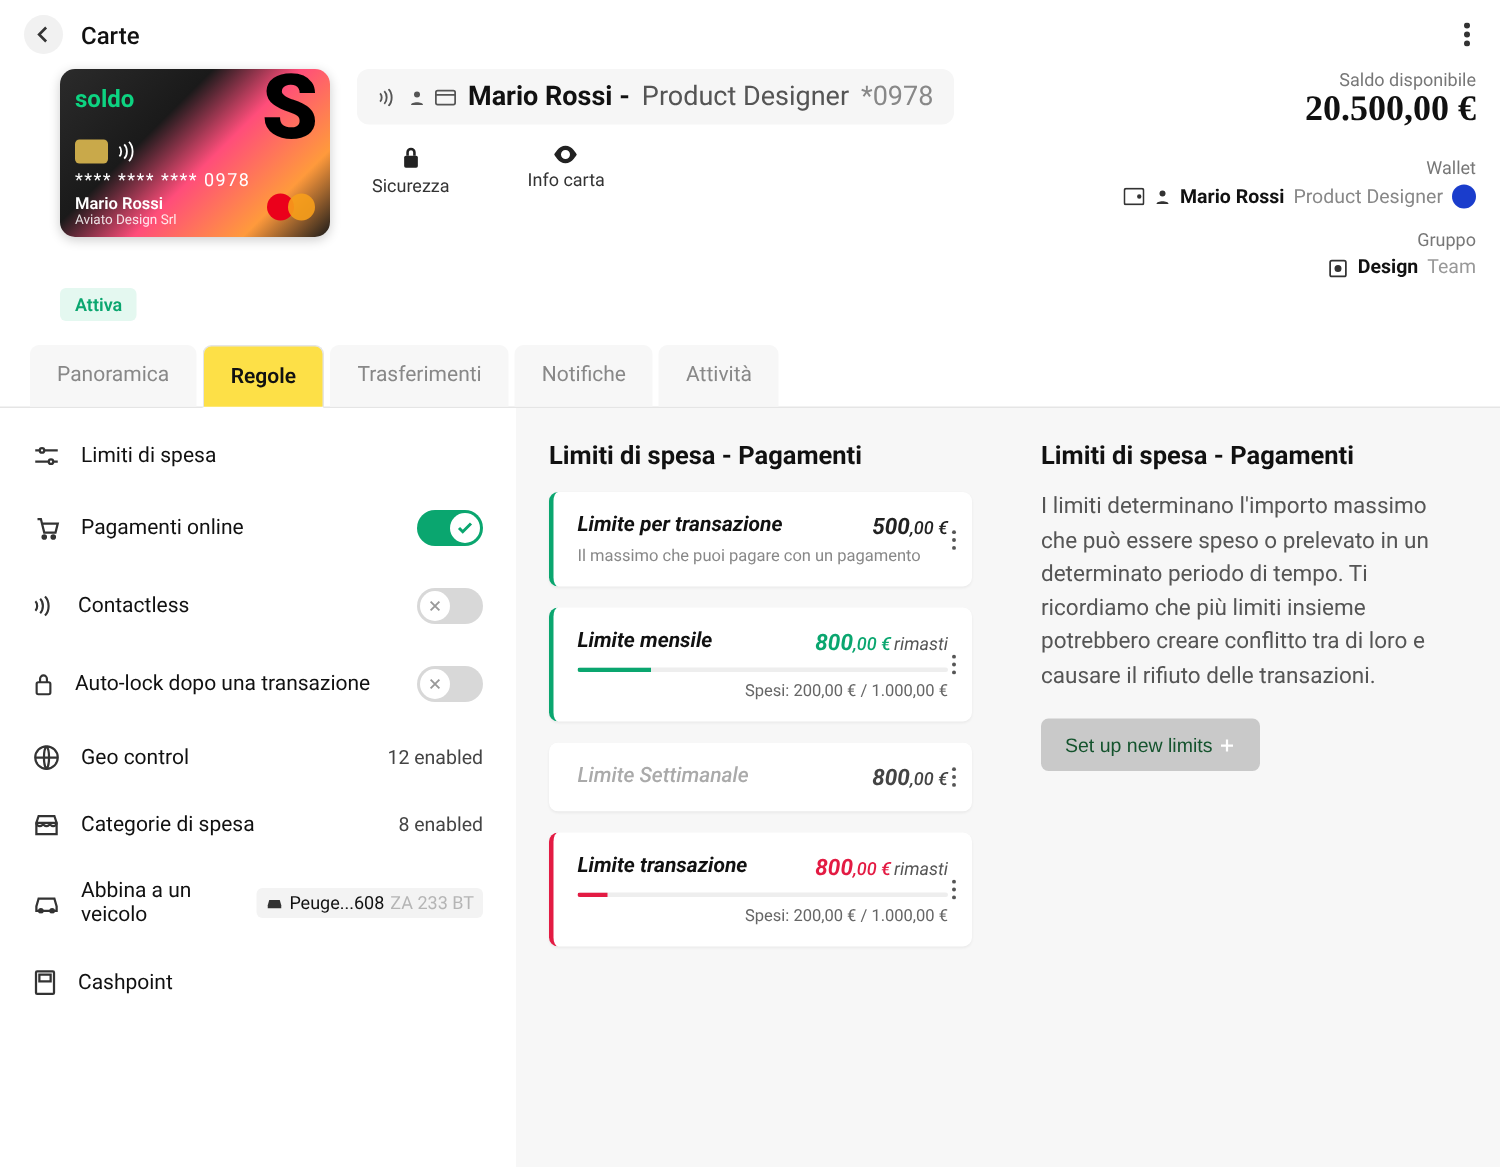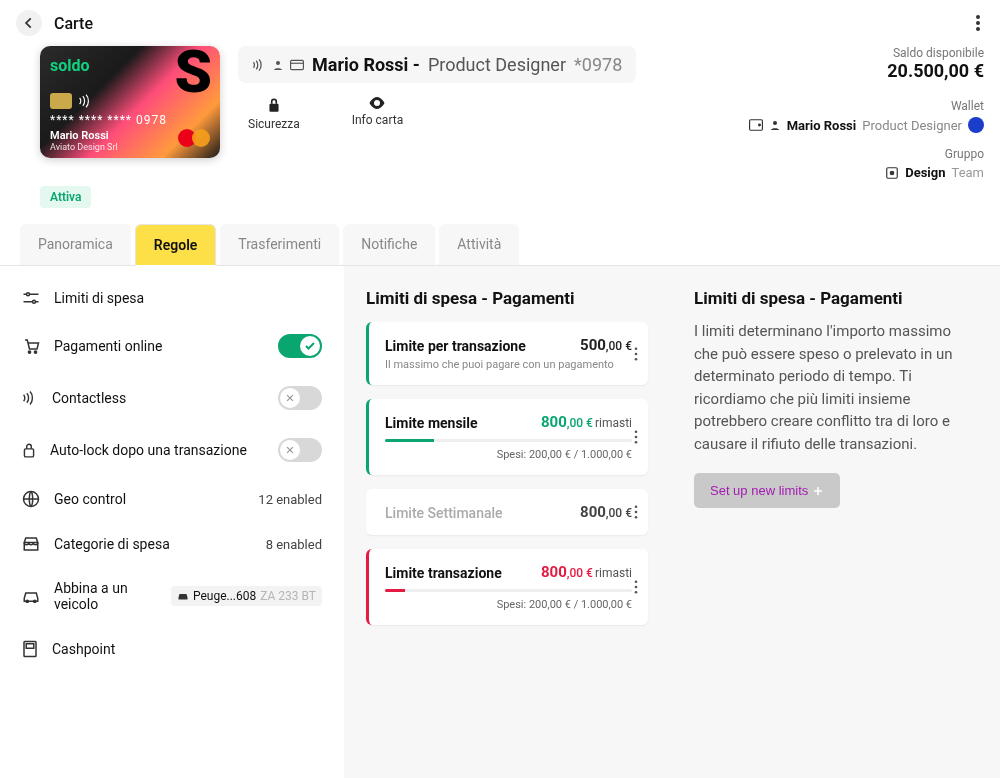--- a/index.html
+++ b/index.html
@@ -25,21 +25,21 @@
 .card-meta { flex: 1; }
 .card-name-row { display: flex; align-items: center; gap: 8px; background: #f6f6f6; border-radius: 8px; padding: 8px 14px; margin-bottom: 14px; width: fit-content; }
 .card-name-row .name { font-size: 18px; font-weight: 700; }
 .card-name-row .role { font-size: 18px; font-weight: 400; color: #555; }
 .card-name-row .last4 { font-size: 18px; color: #888; }
 .small-icons { display: flex; gap: 6px; color: #555; }
 .action-row { display: flex; gap: 52px; padding-left: 10px; }
 .action-item { display: flex; flex-direction: column; align-items: center; font-size: 12px; color: #333; cursor: pointer; gap: 4px; }
 .balance-block { text-align: right; }
 .balance-label { font-size: 12px; color: #777; }
-.balance-amount { font-size: 18px; font-weight: 700; }
+.balance-amount { font-size: 24px; font-weight: 700; font-family: Liberation Serif, serif; }
 .wallet-block { text-align: right; margin-top: 18px; font-size: 12px; }
 .wallet-label, .group-label { color: #777; display: block; margin-bottom: 4px; }
 .wallet-row { display: flex; align-items: center; justify-content: flex-end; gap: 6px; font-size: 13px; }
 .wallet-row .w-role { color: #888; }
 .wallet-ico { width: 16px; height: 16px; border-radius: 50%; background: #1a3dcc; display: inline-block; }
 .group-row { display: flex; align-items: center; justify-content: flex-end; gap: 6px; font-size: 13px; margin-top: 4px; }
 .group-row .g-team { color: #999; }
 .tabs { display: flex; border-bottom: 1px solid #e5e5e5; margin-top: 16px; padding-left: 20px; gap: 4px; }
 .tab { padding: 12px 18px; font-size: 14px; color: #888; cursor: pointer; border-top-left-radius: 6px; border-top-right-radius: 6px; }
 .tab.active { color: #111; font-weight: 600; background: #fde047; border: 1px solid #e5e5e5; border-bottom-color: #fff; margin-bottom: -1px; }
@@ -56,40 +56,40 @@
 .toggle .knob { width: 20px; height: 20px; border-radius: 50%; background: #fff; position: absolute; top: 2px; display: flex; align-items: center; justify-content: center; }
 .toggle.on .knob { right: 2px; }
 .toggle.off .knob { left: 2px; color: #999; }
 .vehicle-chip { display: flex; align-items: center; gap: 4px; font-size: 12px; background: #f3f3f3; padding: 3px 6px; border-radius: 4px; }
 .vehicle-chip .plate { color: #b5b5b5; }
 .middle { flex: 1; padding: 22px; max-width: 336px; }
 .section-title { font-size: 17px; font-weight: 700; margin-bottom: 14px; }
 .limit-card { background: #fff; border-radius: 6px; padding: 14px 16px; margin-bottom: 14px; position: relative; box-shadow: 0 1px 2px rgba(0,0,0,0.06); border-left: 3px solid transparent; }
 .limit-card.ok { border-left-color: #0aa66f; }
 .limit-card.warn { border-left-color: #e31b43; }
-.limit-card .lc-row { display: flex; justify-content: space-between; align-items: flex-end; }
+.limit-card .lc-row { display: flex; justify-content: space-between; align-items: flex-start; font-style: italic; }
 .limit-card .lc-title { font-size: 14px; font-weight: 700; }
 .limit-card.faded .lc-title { color: #aaa; font-weight: 500; }
 .limit-card .lc-amount { font-size: 15px; font-weight: 700; }
 .limit-card .lc-amount .cents { font-size: 12px; font-weight: 500; }
 .limit-card .lc-amount .suffix { font-size: 12px; font-weight: 400; color: #555; margin-left: 2px; }
 .limit-card.ok .lc-amount { color: #0aa66f; }
 .limit-card.warn .lc-amount { color: #e31b43; }
 .limit-card.faded .lc-amount { color: #444; }
 .limit-card .lc-sub { font-size: 11px; color: #888; margin-top: 4px; }
 .limit-card .lc-spent { font-size: 11px; color: #666; text-align: right; margin-top: 6px; }
 .limit-card .progress { height: 3px; background: #eee; border-radius: 2px; margin-top: 8px; overflow: hidden; }
 .limit-card .progress .bar { height: 100%; }
 .limit-card.ok .progress .bar { background: #0aa66f; width: 20%; }
 .limit-card.warn .progress .bar { background: #e31b43; width: 8%; }
 .limit-card .more { position: absolute; right: 6px; top: 50%; transform: translateY(-50%); cursor: pointer; color: #555; padding: 4px; }
 .right-panel { flex: 1; padding: 22px 24px; }
 .right-panel .rp-title { font-size: 17px; font-weight: 700; margin-bottom: 12px; }
 .right-panel .rp-text { font-size: 15px; color: #555; line-height: 1.5; margin-bottom: 18px; }
-.setup-btn { background: #c9c9c9; color: #a21caf; font-size: 13px; padding: 10px 16px; border: none; border-radius: 5px; cursor: pointer; display: inline-flex; align-items: center; gap: 4px; }
+.setup-btn { background: #c9c9c9; color: #14532d; font-size: 13px; padding: 10px 16px; border: none; border-radius: 5px; cursor: pointer; display: inline-flex; align-items: center; gap: 4px; }
 svg { display: block; }
 </style>
 </head>
 <body>
 
 
 
 <div class="header-bar">
   <div class="back-btn">
     <svg width="14" height="14" viewBox="0 0 24 24" fill="none" stroke="#333" stroke-width="3">

